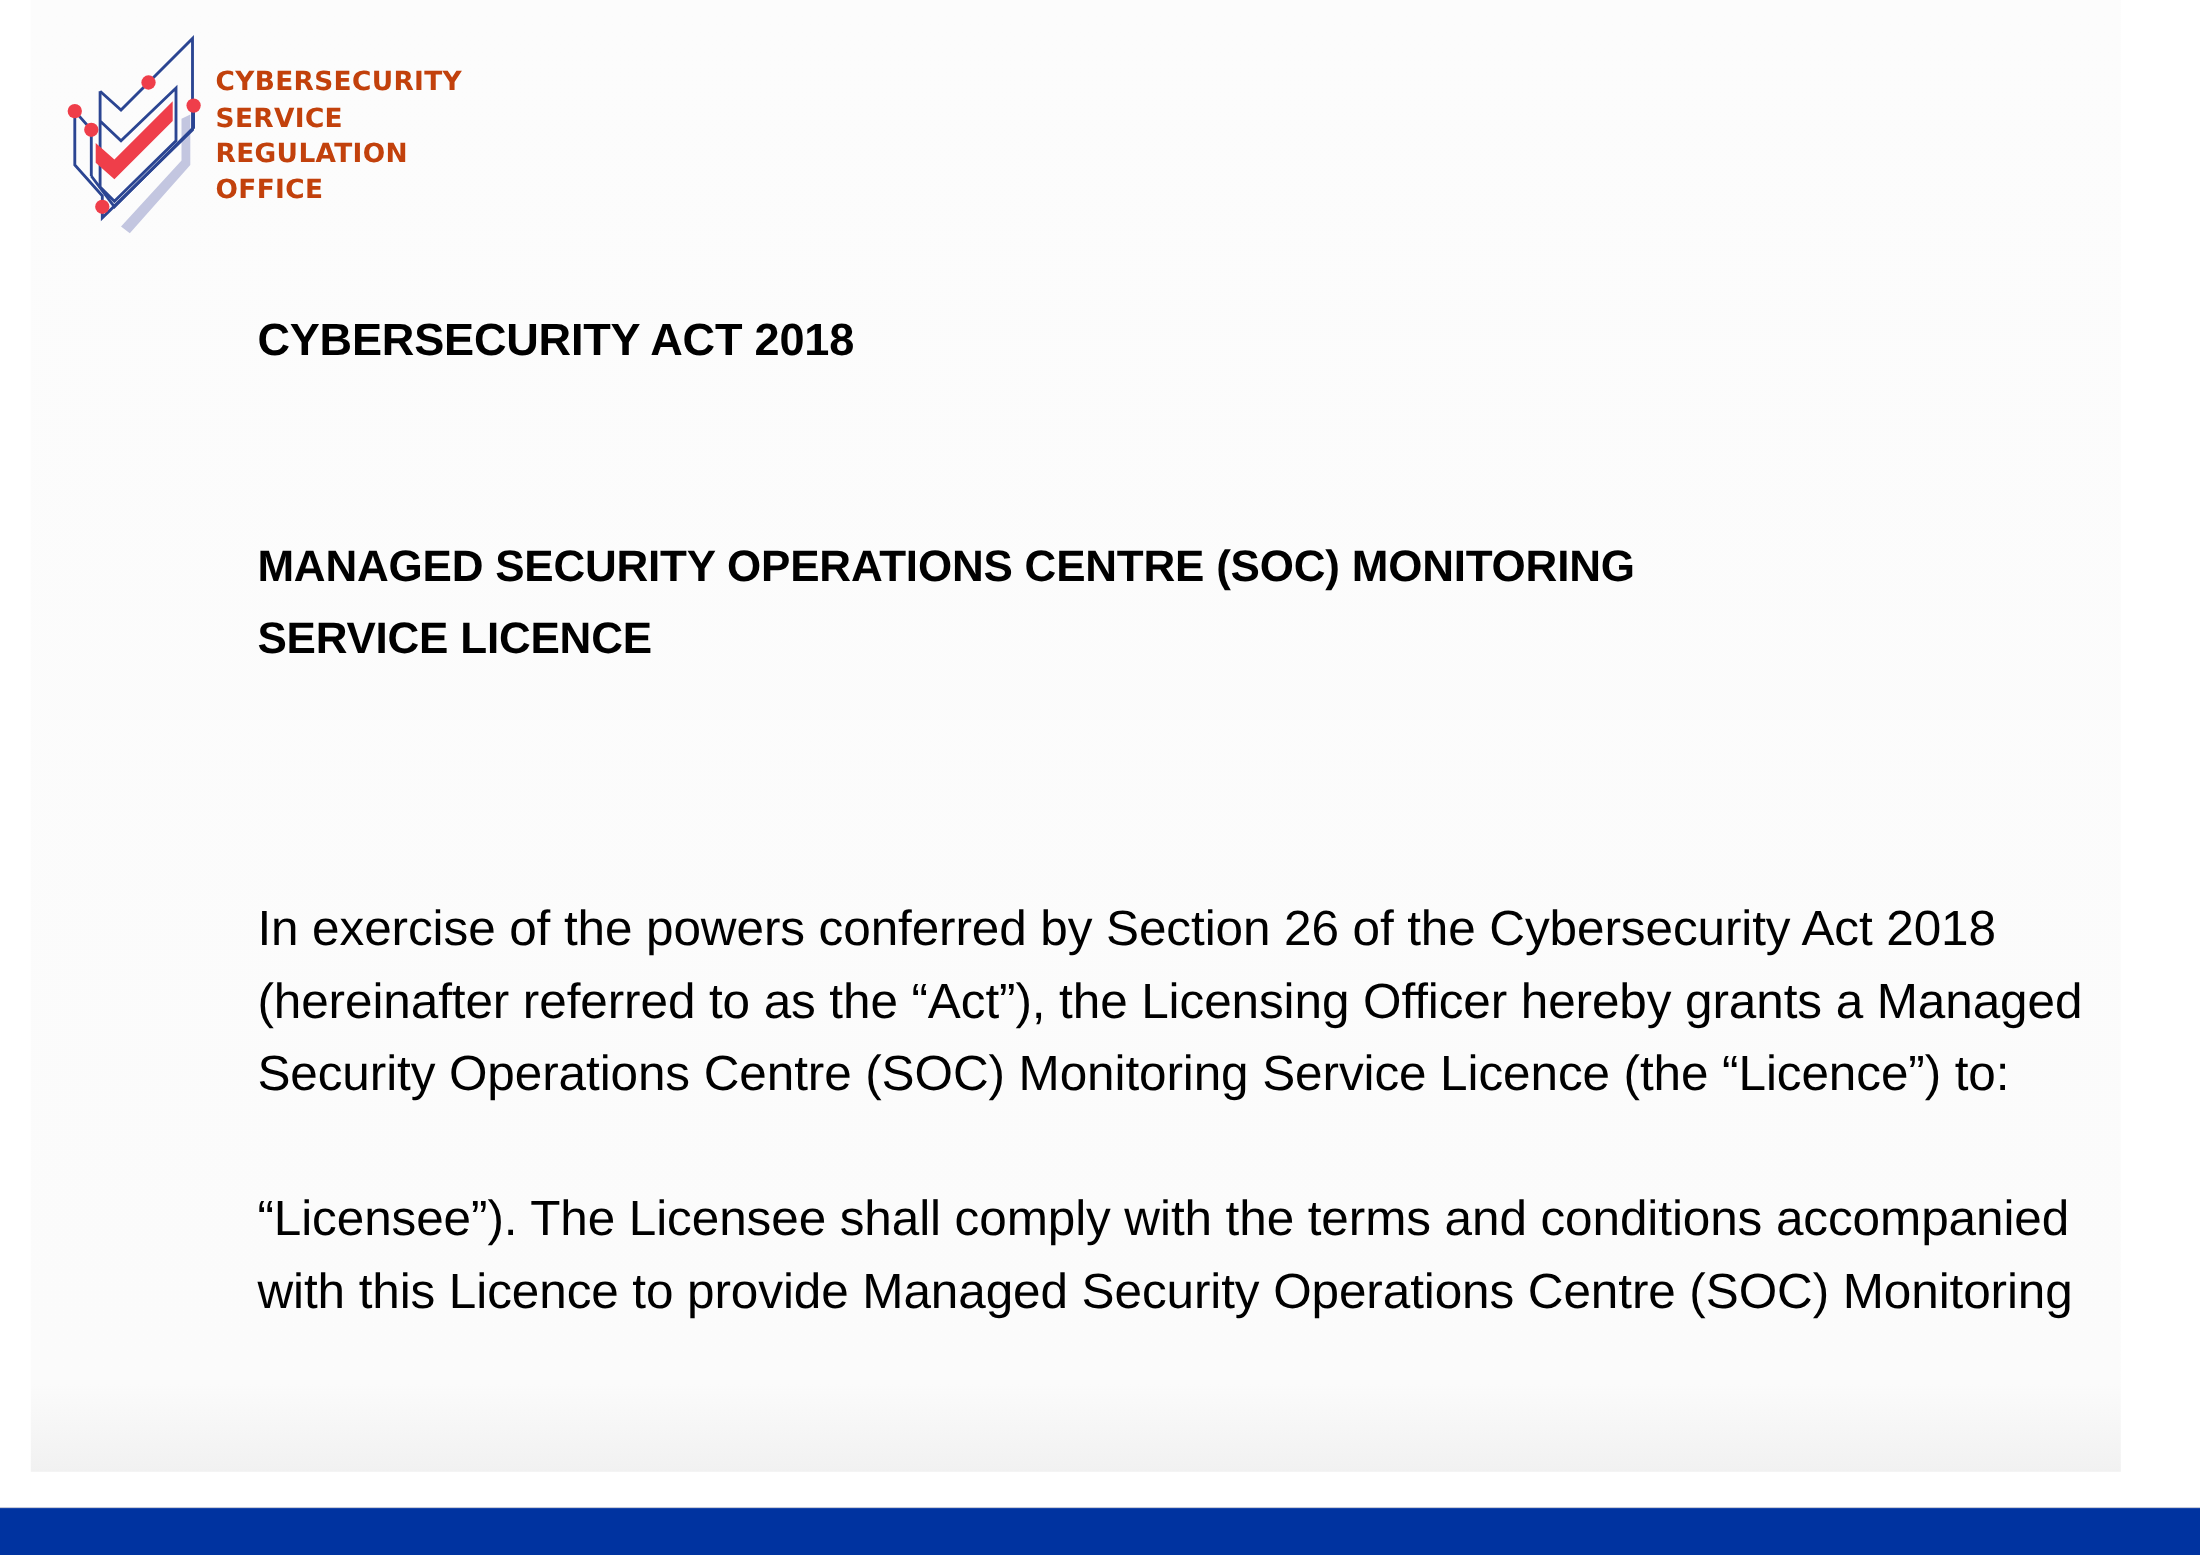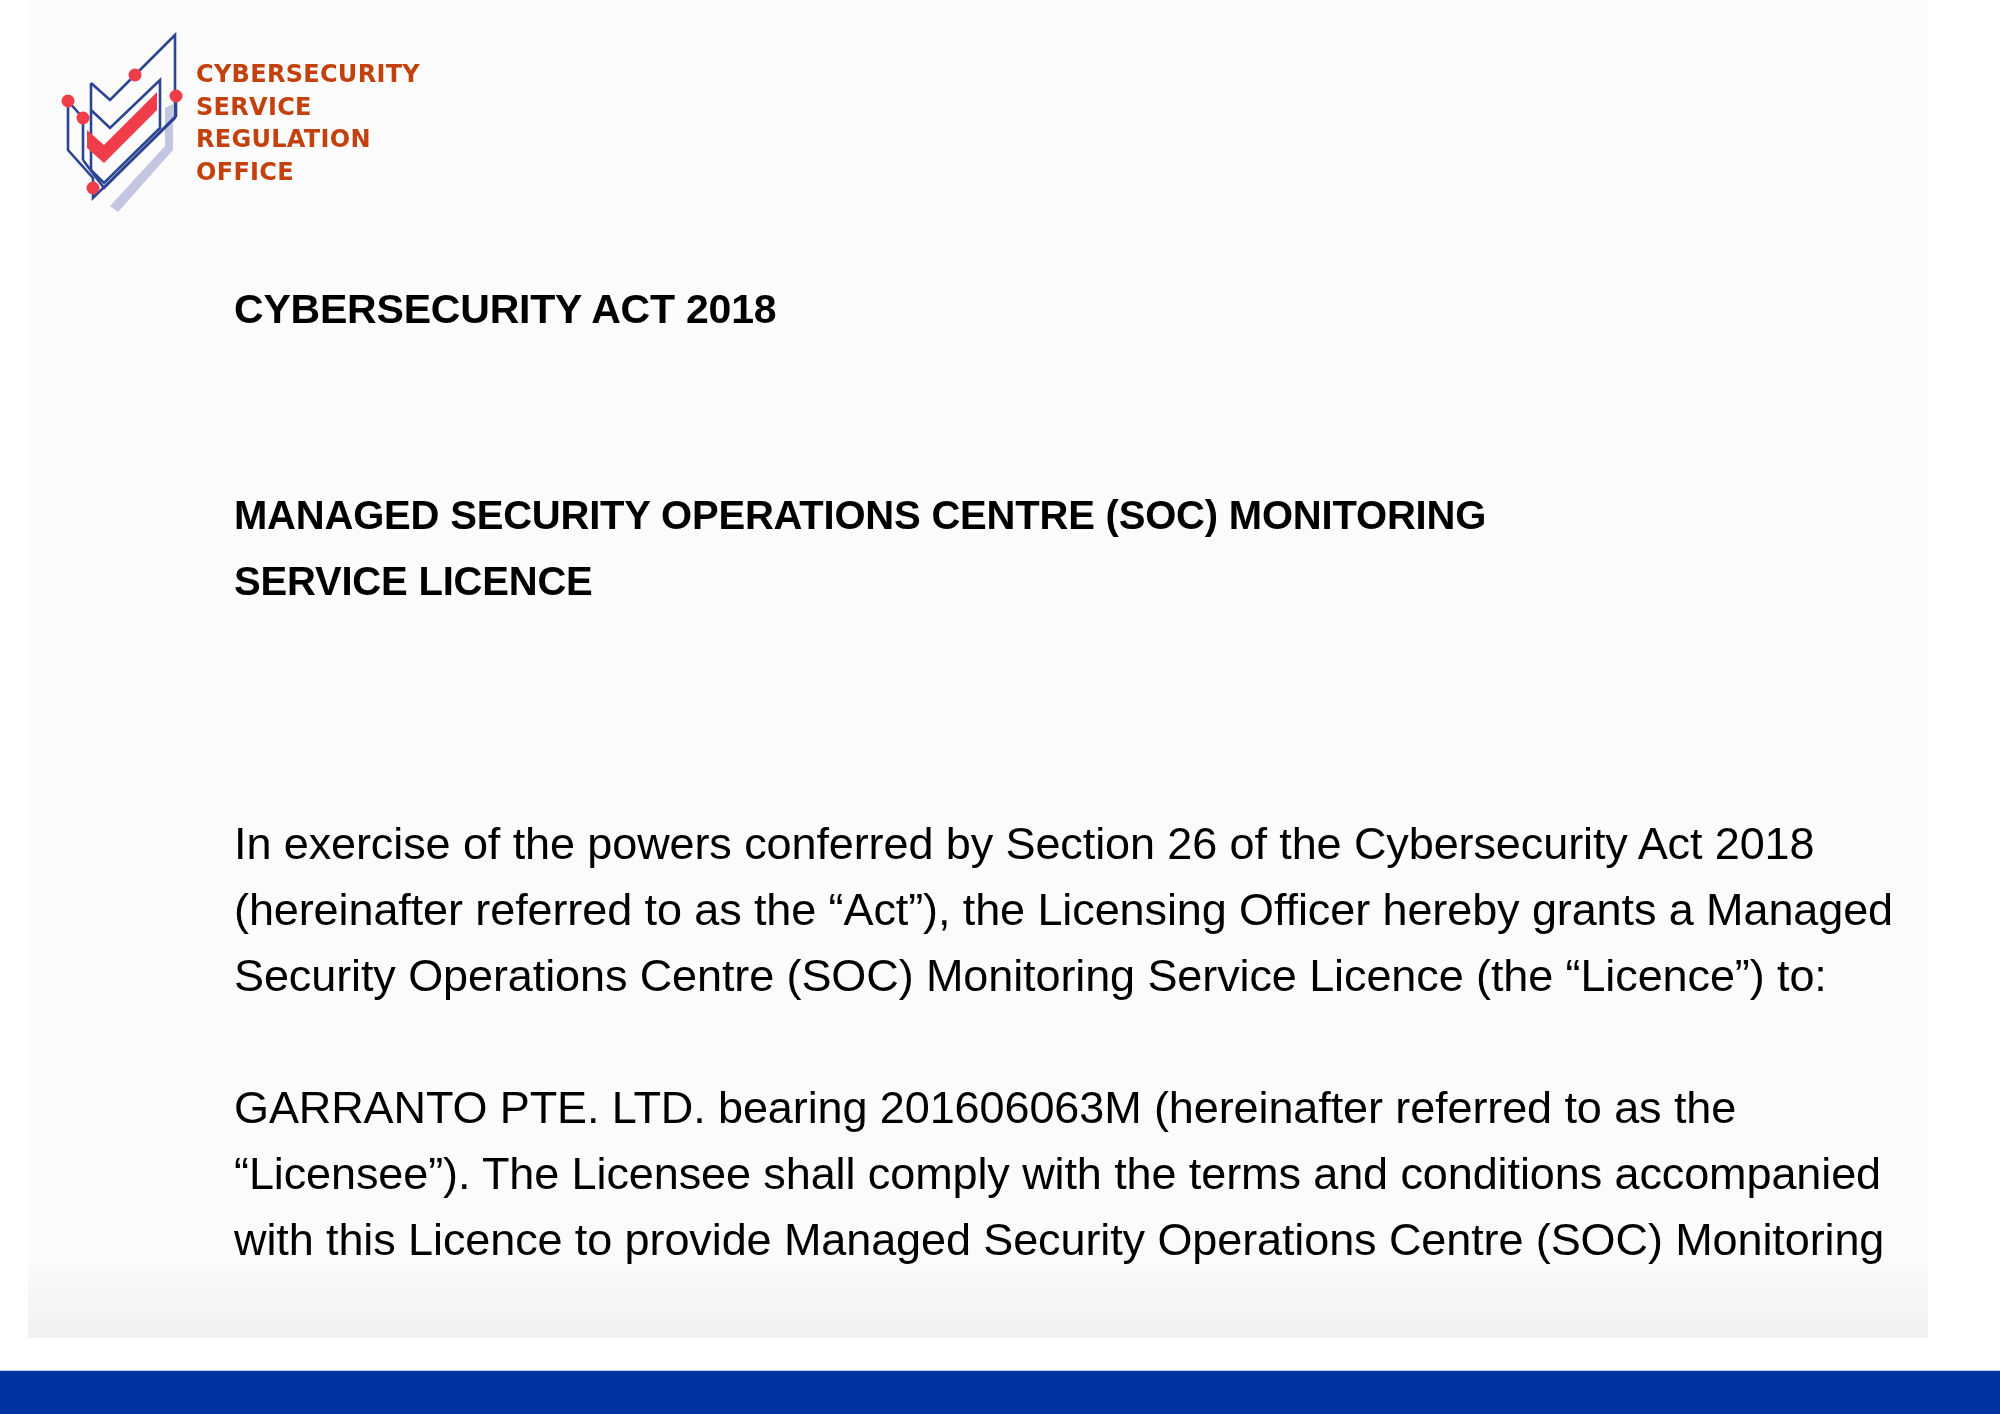--- a/index.html
+++ b/index.html
@@ -138,19 +138,18 @@
   <div>SERVICE LICENCE</div>
 </div>
 
 <div class="para para-1">
   <div>In exercise of the powers conferred by Section 26 of the Cybersecurity Act 2018</div>
   <div>(hereinafter referred to as the “Act”), the Licensing Officer hereby grants a Managed</div>
   <div>Security Operations Centre (SOC) Monitoring Service Licence (the “Licence”) to:</div>
 </div>
 
 <div class="para para-2">
-  <div>GARRANTO PTE. LTD. bearing 201606063M (hereinafter referred to as the</div>
   <div>“Licensee”). The Licensee shall comply with the terms and conditions accompanied</div>
   <div>with this Licence to provide Managed Security Operations Centre (SOC) Monitoring</div>
 </div>
 
 <div class="footer-line"></div>
 <div class="footer-bar" style="background: rgb(0, 51, 160);"></div>
 
 </body></html>

